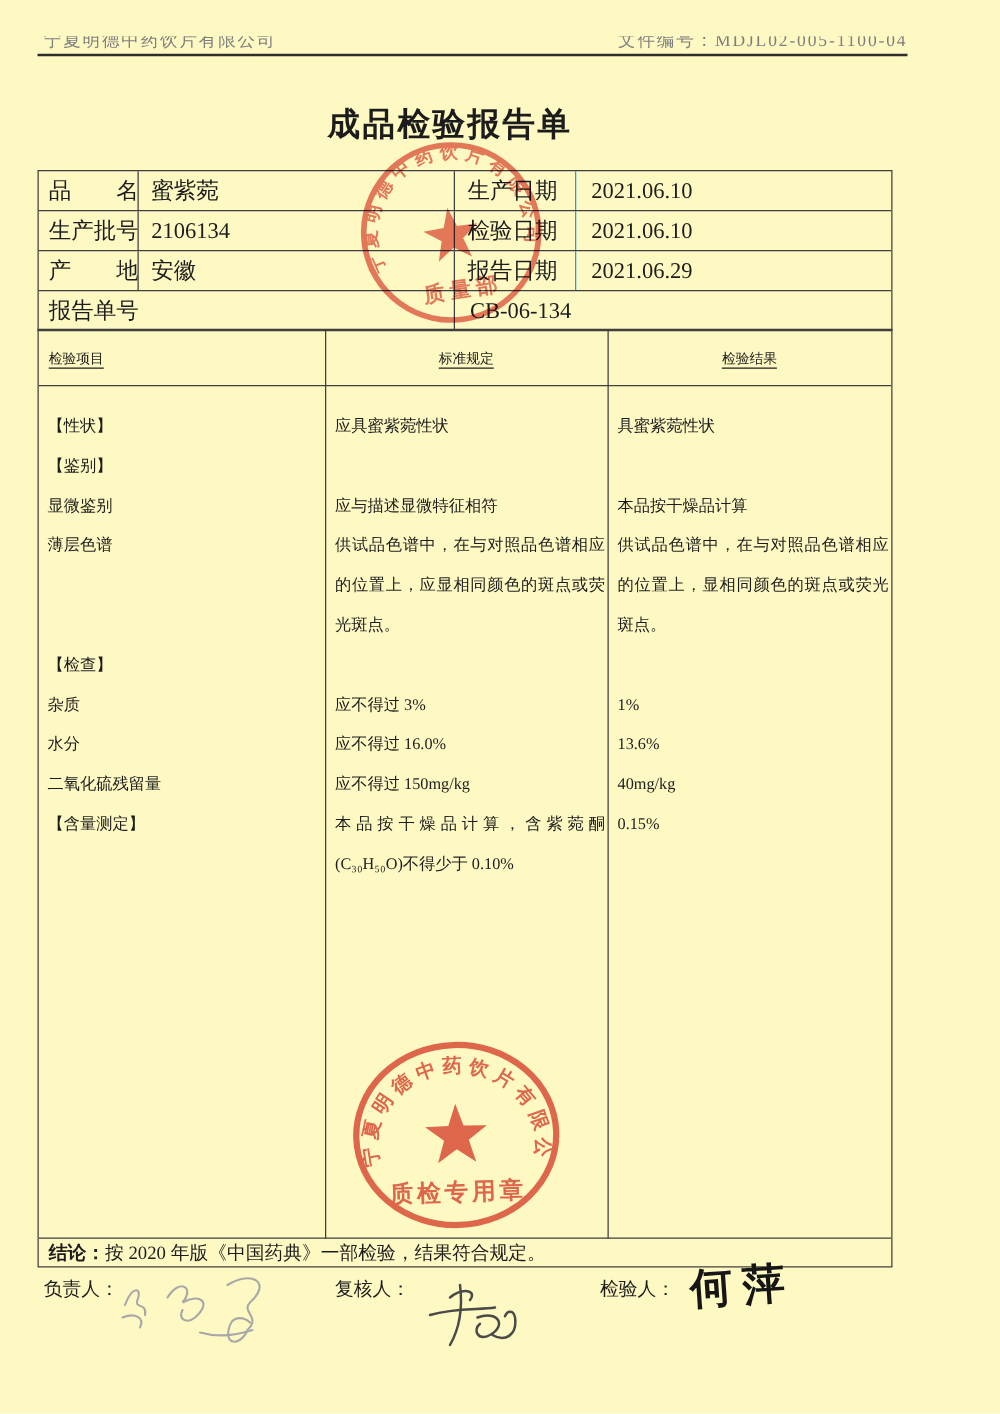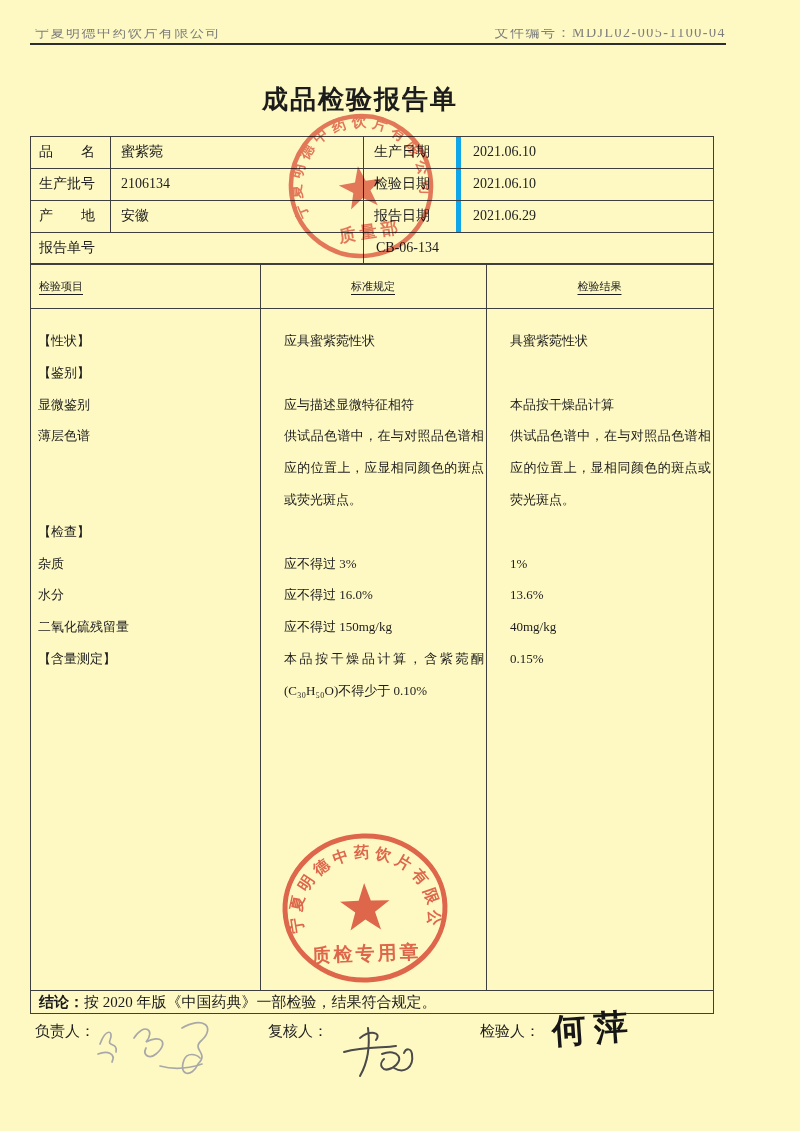--- a/index.html
+++ b/index.html
@@ -9,45 +9,45 @@
   .hdr-clip{position:absolute;top:29px;height:15px;overflow:hidden;}
   .hdr-clip span{display:block;margin-top:-5px;font-size:14px;color:#7e7e7e;letter-spacing:1.5px;white-space:nowrap;}
   .hdr-left{left:35px;width:260px;}
   .hdr-right{right:74px;width:300px;text-align:right;}
   .hdr-rule{position:absolute;left:30px;top:43px;width:696px;height:2px;background:#2e2e2e;}
   
   .title{position:absolute;left:30px;top:82px;width:660px;text-align:center;
          font-size:26px;font-weight:bold;letter-spacing:2px;}
   
   .info{position:absolute;left:30px;top:136px;width:684px;border:1px solid #3f3f3f;box-sizing:border-box;
-        font-size:14px;}
+        font-size:18px;}
   .irow{display:flex;height:31px;line-height:30px;border-bottom:1px solid #3f3f3f;}
   .irow:last-child{border-bottom:none;}
   .ic{box-sizing:border-box;overflow:hidden;white-space:nowrap;}
   .ic1{width:80px;padding-left:8px;border-right:1px solid #3f3f3f;}
   .ic2{width:253px;padding-left:10px;border-right:1px solid #3f3f3f;}
-  .ic3{width:97px;padding-left:10px;border-right:5px solid #0ea5e9;}
+  .ic3{width:97px;padding-left:10px;border-right:1px solid #0ea5e9;}
   .ic4{flex:1;padding-left:12px;}
   .icR1{width:333px;padding-left:8px;border-right:1px solid #3f3f3f;box-sizing:border-box;}
   .icR2{flex:1;padding-left:12px;box-sizing:border-box;}
   
   .rt{position:absolute;left:30px;top:263px;width:684px;height:751px;border:1px solid #3f3f3f;
       box-sizing:border-box;display:flex;flex-direction:column;}
   .rt-vline{position:absolute;top:0;width:1px;height:727px;background:#3f3f3f;}
   .rt-vline.v1{left:229px;} .rt-vline.v2{left:455px;}
   .rt-header{display:flex;height:44px;align-items:center;border-bottom:1px solid #3f3f3f;font-size:11px;flex:none;}
   .rth1{width:229px;padding-left:8px;box-sizing:border-box;}
   .rth2{width:226px;text-align:center;}
   .rth3{flex:1;text-align:center;}
   .rt-header span{text-decoration:underline;text-underline-offset:4px;}
   .rt-body{height:682px;flex:none;border-bottom:1px solid #3f3f3f;box-sizing:border-box;
            display:grid;grid-template-columns:229px 226px 1fr;align-content:start;
            padding-top:16px;font-size:13px;line-height:31.8px;}
   .c-item{padding-left:7px;white-space:nowrap;}
-  .c-std,.c-res{padding:0 2px 0 24px;text-align:justify;}
+  .c-std,.c-res{padding:0 2px 0 8px;text-align:justify;}
   .rt-concl{flex:1;display:flex;align-items:center;font-size:15px;padding-left:8px;}
   .rt-concl .lbl{font-weight:bold;}
   
   .sig-row{position:absolute;left:30px;top:1016px;width:684px;height:90px;font-size:15px;}
   .sig-label{position:absolute;top:6px;white-space:nowrap;}
   .sl1{left:5px;} .sl2{left:238px;} .sl3{left:450px;}
   .sig-svg{position:absolute;}
   .sig-name{position:absolute;left:522px;top:-10px;font-size:34px;font-weight:bold;color:#161616;
             letter-spacing:8px;transform:rotate(-4deg);white-space:nowrap;}
   

